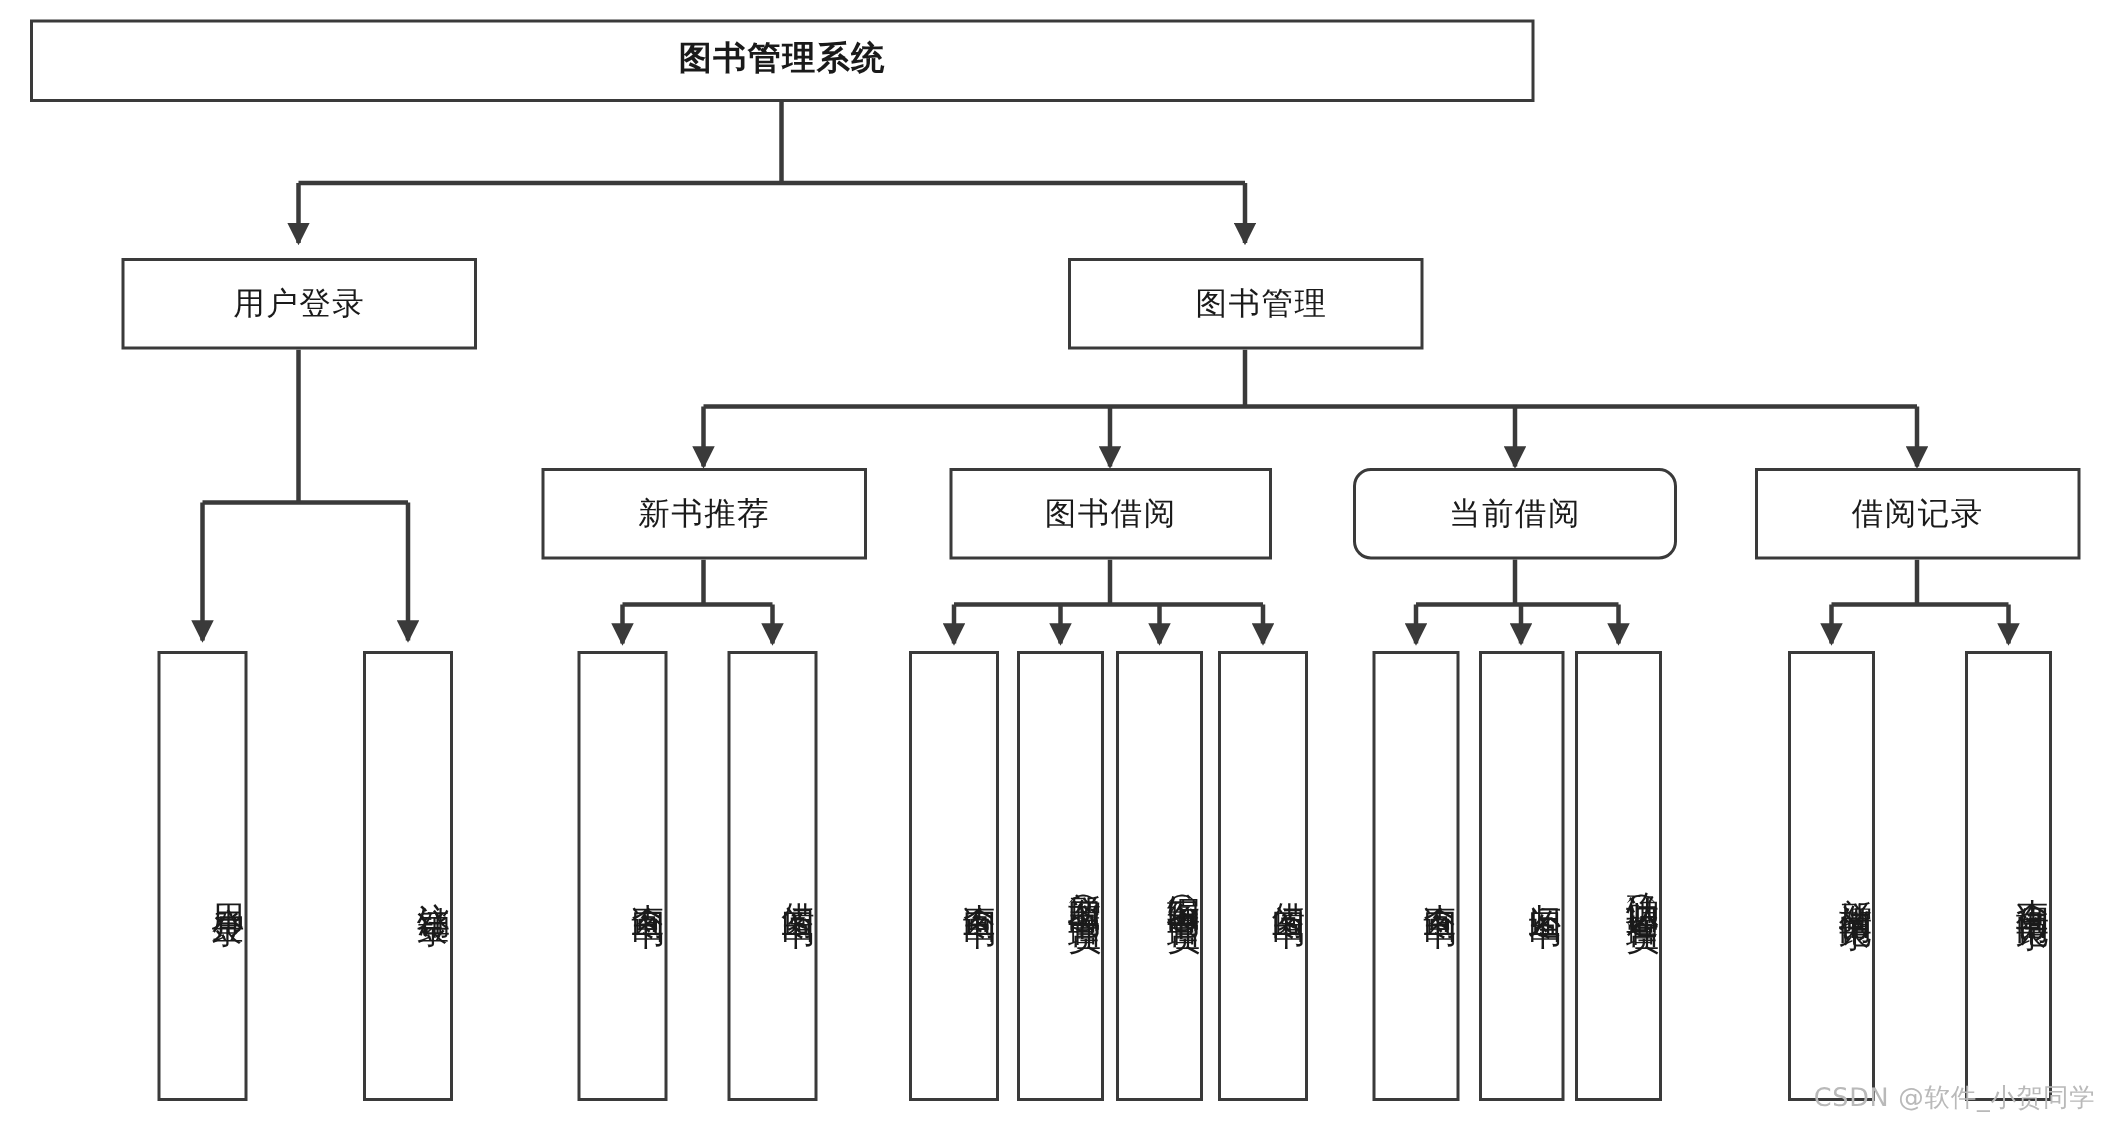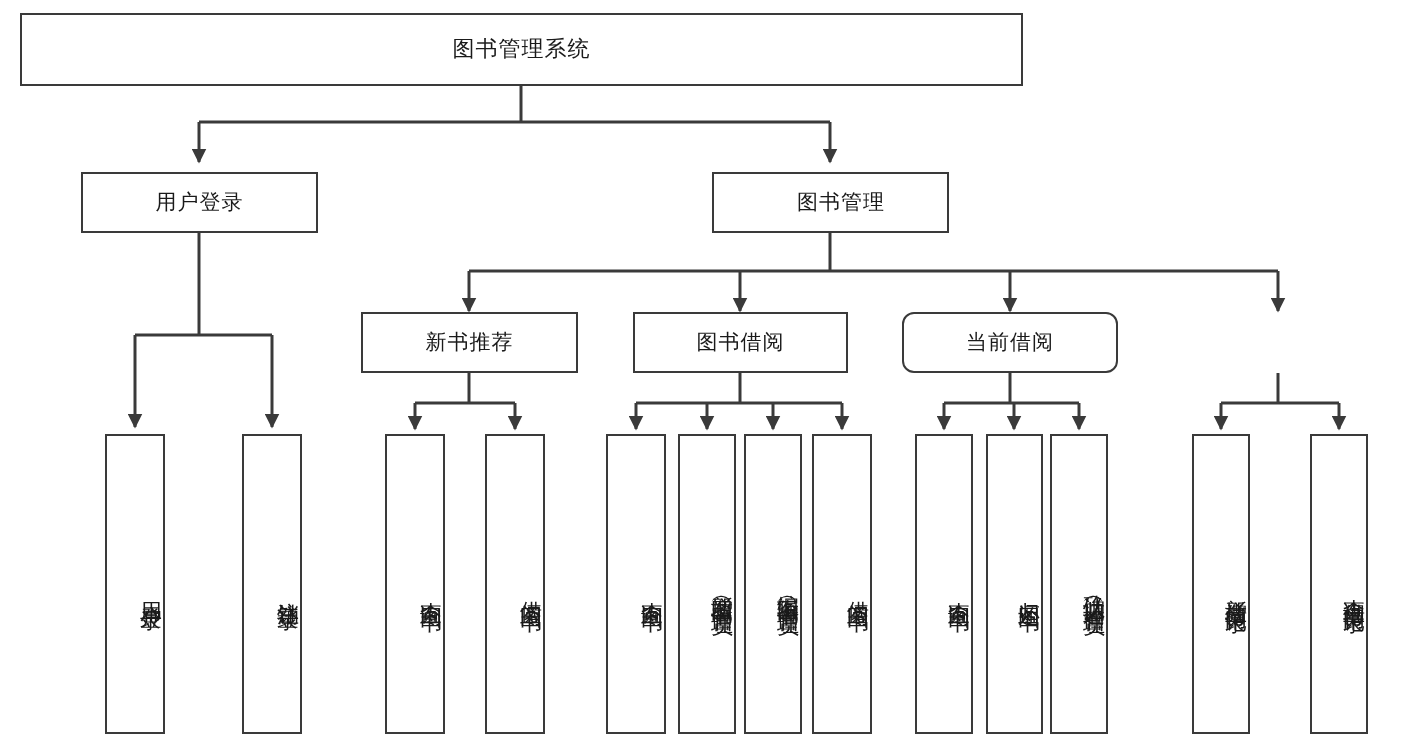--- a/index.html
+++ b/index.html
@@ -112,41 +112,43 @@
       <path d="M 1014 403 L 1014 429" marker-end="url(#arrow)"></path>
       <path d="M 1079 403 L 1079 429" marker-end="url(#arrow)"></path>
 
       <path d="M 1278 373 L 1278 403"></path>
       <path d="M 1221 403 L 1339 403"></path>
       <path d="M 1221 403 L 1221 429" marker-end="url(#arrow)"></path>
       <path d="M 1339 403 L 1339 429" marker-end="url(#arrow)"></path>
     </g>
   </svg>
 
-  <div class="node horiz root" style="left:20px; top:13px; width:1003px; height:73px;">图书管理系统</div>
+  <div class="node horiz root" style="left:20px; top:13px; width:1003px; height:55px;font-weight:bold;">图书管理系统</div>
 
   <div class="node horiz" style="left:81px; top:172px; width:237px; height:61px;">用户登录</div>
   <div class="node horiz" style="left:712px; top:172px; width:237px; height:61px;padding-left:21px;">图书管理</div>
 
   <div class="node horiz" style="left:361px; top:312px; width:217px; height:61px;">新书推荐</div>
   <div class="node horiz" style="left:633px; top:312px; width:215px; height:61px;">图书借阅</div>
   <div class="node horiz" style="left:902px; top:312px; width:216px; height:61px;border-radius:12px;">当前借阅</div>
+  <div class="node horiz" style="left:1170px; top:312px; width:217px; height:61px;">借阅记录</div>
 
   <div class="node vert" style="left:105px; top:434px; width:60px; height:300px;">用户登录</div>
   <div class="node vert" style="left:242px; top:434px; width:60px; height:300px;">注销登录</div>
 
   <div class="node vert" style="left:385px; top:434px; width:60px; height:300px;">查询图书</div>
   <div class="node vert" style="left:485px; top:434px; width:60px; height:300px;">借阅图书</div>
 
   <div class="node vert" style="left:606px; top:434px; width:60px; height:300px;">查询图书</div>
   <div class="node vert" style="left:678px; top:434px; width:58px; height:300px;">新增图书（管理员）</div>
   <div class="node vert" style="left:744px; top:434px; width:58px; height:300px;">编辑图书（管理员）</div>
   <div class="node vert" style="left:812px; top:434px; width:60px; height:300px;">借阅图书</div>
 
   <div class="node vert" style="left:915px; top:434px; width:58px; height:300px;">查询图书</div>
   <div class="node vert" style="left:986px; top:434px; width:57px; height:300px;">归还图书</div>
   <div class="node vert" style="left:1050px; top:434px; width:58px; height:300px;">确认归还（管理员）</div>
 
   <div class="node vert" style="left:1192px; top:434px; width:58px; height:300px;">新增借阅记录</div>
   <div class="node vert" style="left:1310px; top:434px; width:58px; height:300px;">查询借阅记录</div>
 
+  <div class="watermark">CSDN @软件_小贺同学</div>
 
 </div>
 
 </body></html>

